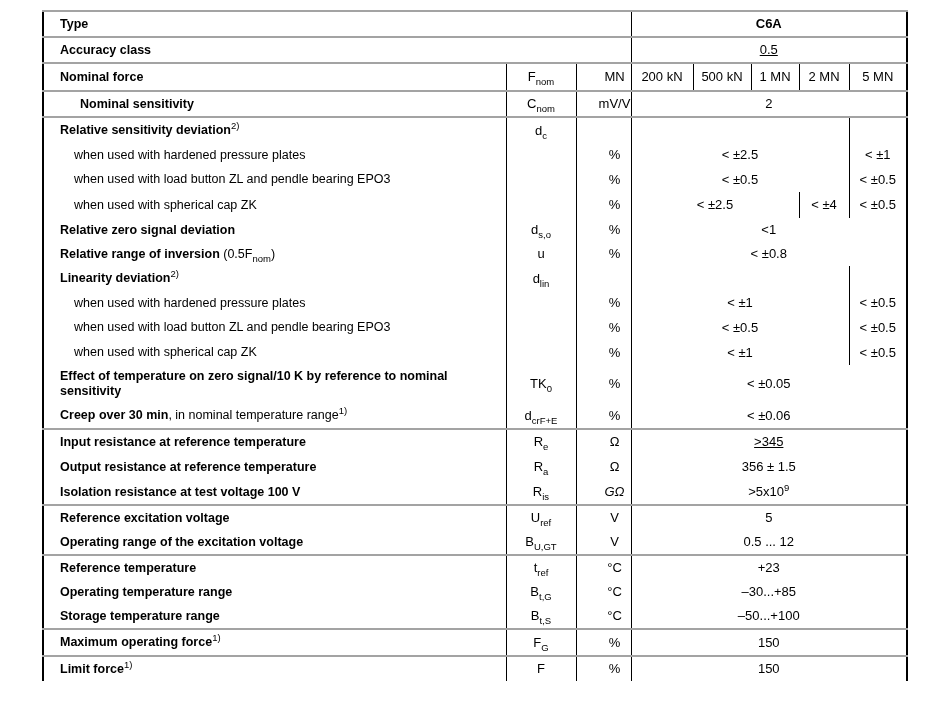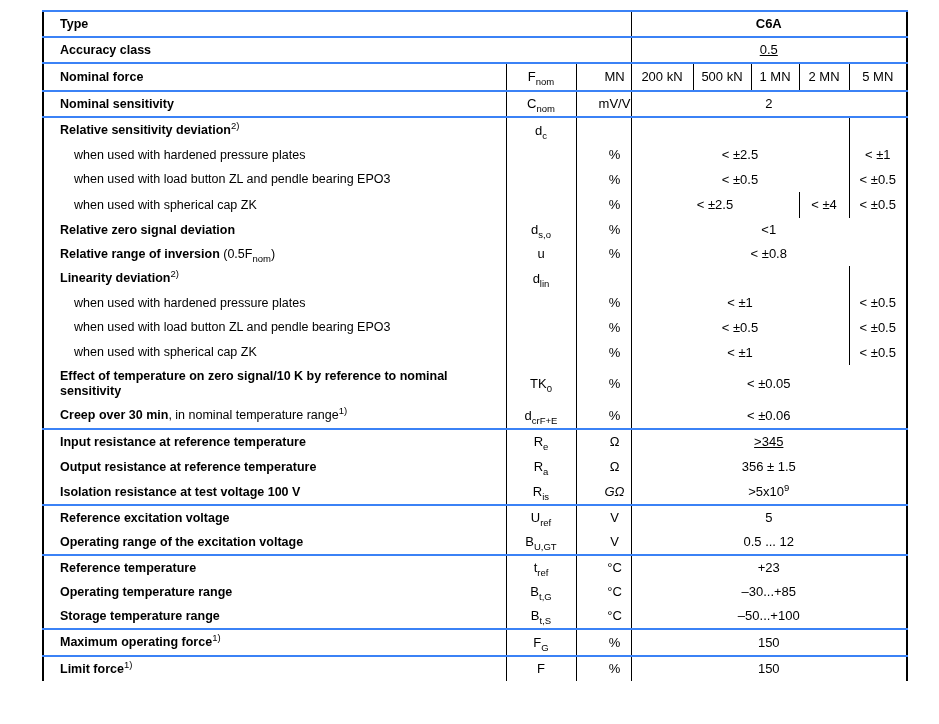--- a/index.html
+++ b/index.html
@@ -16,21 +16,21 @@
     padding:0;vertical-align:middle;font-size:13px;line-height:1.18;
     overflow:hidden;
   }
   td.param{text-align:left;padding:2px 6px 2px 16px;font-size:12.5px;}
   td.param.sub{padding-left:30px;}
   td.sym{text-align:center;border-left:1.5px solid #000;border-right:1.5px solid #000;}
   td.unit{text-align:center;border-right:1.5px solid #000;padding-left:22px;}
   td.val{text-align:center;}
   td.pr{border-right:1.5px solid #000;}
   td.bl{border-left:1.5px solid #000;}
-  tr.top td{border-top:2px solid #3b82f6;}
+  tr.top td{border-top:2px solid #a3a3a3;}
   sub{font-size:9.5px;line-height:0;}
   sup{font-size:9.5px;line-height:0;}
 </style>
 </head>
 <body>
 
 <div class="canvas">
   <table class="spec">
     <colgroup>
       <col style="width:463px">
@@ -55,21 +55,21 @@
           <td class="param" style="height: 22px;"><span style="font-weight: bold; margin-top: 18px;">Nominal force</span></td>
           <td class="sym" style="height: 22px;"><span>F</span><sub>nom</sub></td>
           <td class="unit" style="height: 22px;"><span>MN</span></td>
           <td class="val" style="height: 22px;"><span>200 kN</span></td>
           <td class="val bl" style="height: 22px;"><span>500 kN</span></td>
           <td class="val bl" style="height: 22px;"><span>1 MN</span></td>
           <td class="val bl" style="height: 22px;"><span>2 MN</span></td>
           <td class="val bl" style="height: 22px;"><span>5 MN</span></td>
         </tr>
         <tr class="top">
-          <td class="param" style="height: 20px;"><span style="font-weight: bold;">Nominal sensitivity</span></td>
+          <td class="param" style="height: 20px;"><span style="font-weight: bold; margin-left: 20px;">Nominal sensitivity</span></td>
           <td class="sym" style="height: 20px;"><span>C</span><sub>nom</sub></td>
           <td class="unit" style="height: 20px;"><span>mV/V</span></td>
           <td colspan="5" class="val" style="height: 20px;"><span>2</span></td>
         </tr>
         <tr class="top">
           <td class="param" style="height: 21px;"><span style="font-weight: bold;">Relative sensitivity deviation</span><sup>2)</sup></td>
           <td class="sym" style="height: 21px;"><span>d</span><sub>c</sub></td>
           <td class="unit" style="height: 21px;"></td>
           <td colspan="4" class="val" style="height: 21px;"></td>
           <td class="val bl" style="height: 21px;"></td>

